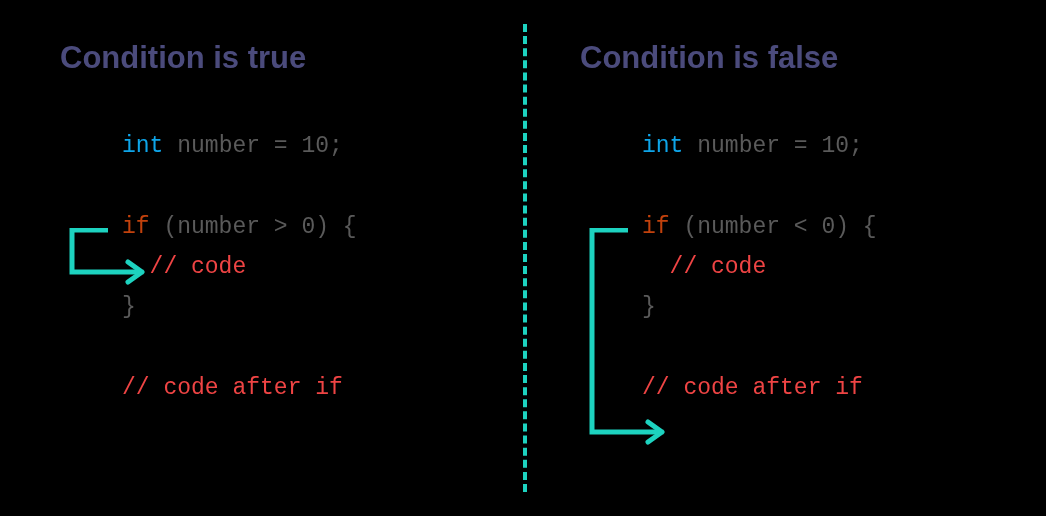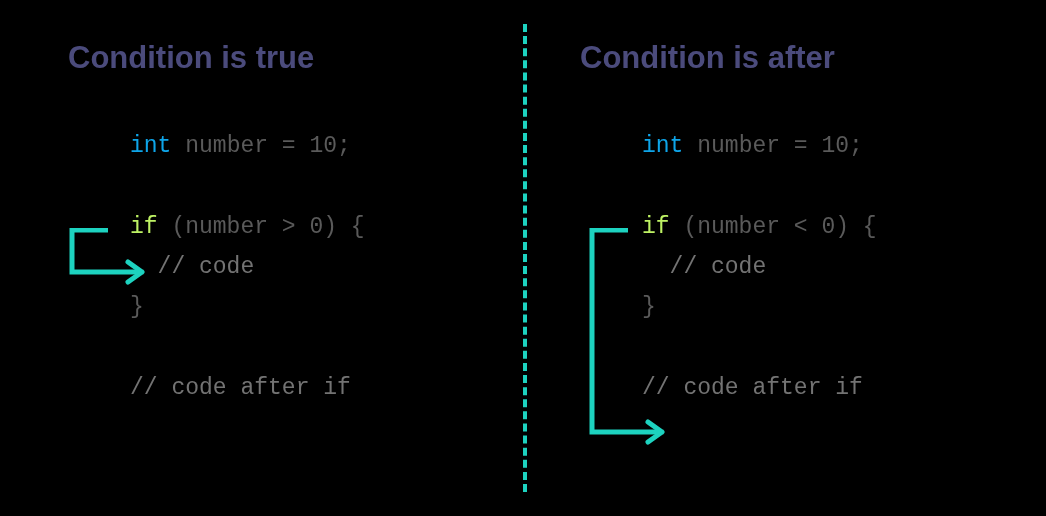--- a/index.html
+++ b/index.html
@@ -8,40 +8,40 @@
     width: 1046px;
     height: 516px;
     font-family: "Segoe UI", -apple-system, sans-serif;
     position: relative;
     overflow: hidden;
   }
   .panel {
     position: absolute;
     top: 40px;
   }
-  .panel-left { left: 68px; width: 430px; }
+  .panel-left { left: 60px; width: 430px; }
   .panel-right { left: 580px; width: 430px; }
   .heading {
     font-size: 31px;
     font-weight: 700;
     color: #4b4b7c;
     margin-bottom: 50px;
     font-family: "Segoe UI", -apple-system, sans-serif;
   }
   .code {
     font-family: "Consolas", "Menlo", "Courier New", monospace;
     font-size: 23px;
     line-height: 1.75;
     white-space: pre;
     color: #5a5a5a;
     margin-left: 62px;
   }
   .kw-type { color: #0ea5e9; }
-  .kw-if { color: #bef264; }
-  .comment { color: #737373; }
+  .kw-if { color: #c2410c; }
+  .comment { color: #ef4444; }
   .divider {
     position: absolute;
     left: 523px;
     top: 24px;
     bottom: 24px;
     border-left: 4px dashed #1dd3c0;
   }
   .arrow-svg {
     position: absolute;
     pointer-events: none;
@@ -55,21 +55,21 @@
   <div class="code"><span class="kw-type">int</span><span> number = 10;</span>
 
 <span class="kw-if">if</span><span> (number &gt; 0) {</span>
   <span class="comment">// code</span>
 <span>}</span>
 
 <span class="comment">// code after if</span></div>
 </div>
 
 <div class="panel panel-right">
-  <div class="heading">Condition is after</div>
+  <div class="heading">Condition is false</div>
   <div class="code"><span class="kw-type">int</span><span> number = 10;</span>
 
 <span class="kw-if">if</span><span> (number &lt; 0) {</span>
   <span class="comment">// code</span>
 <span>}</span>
 
 <span class="comment">// code after if</span></div>
 </div>
 
 <div class="divider"></div>

